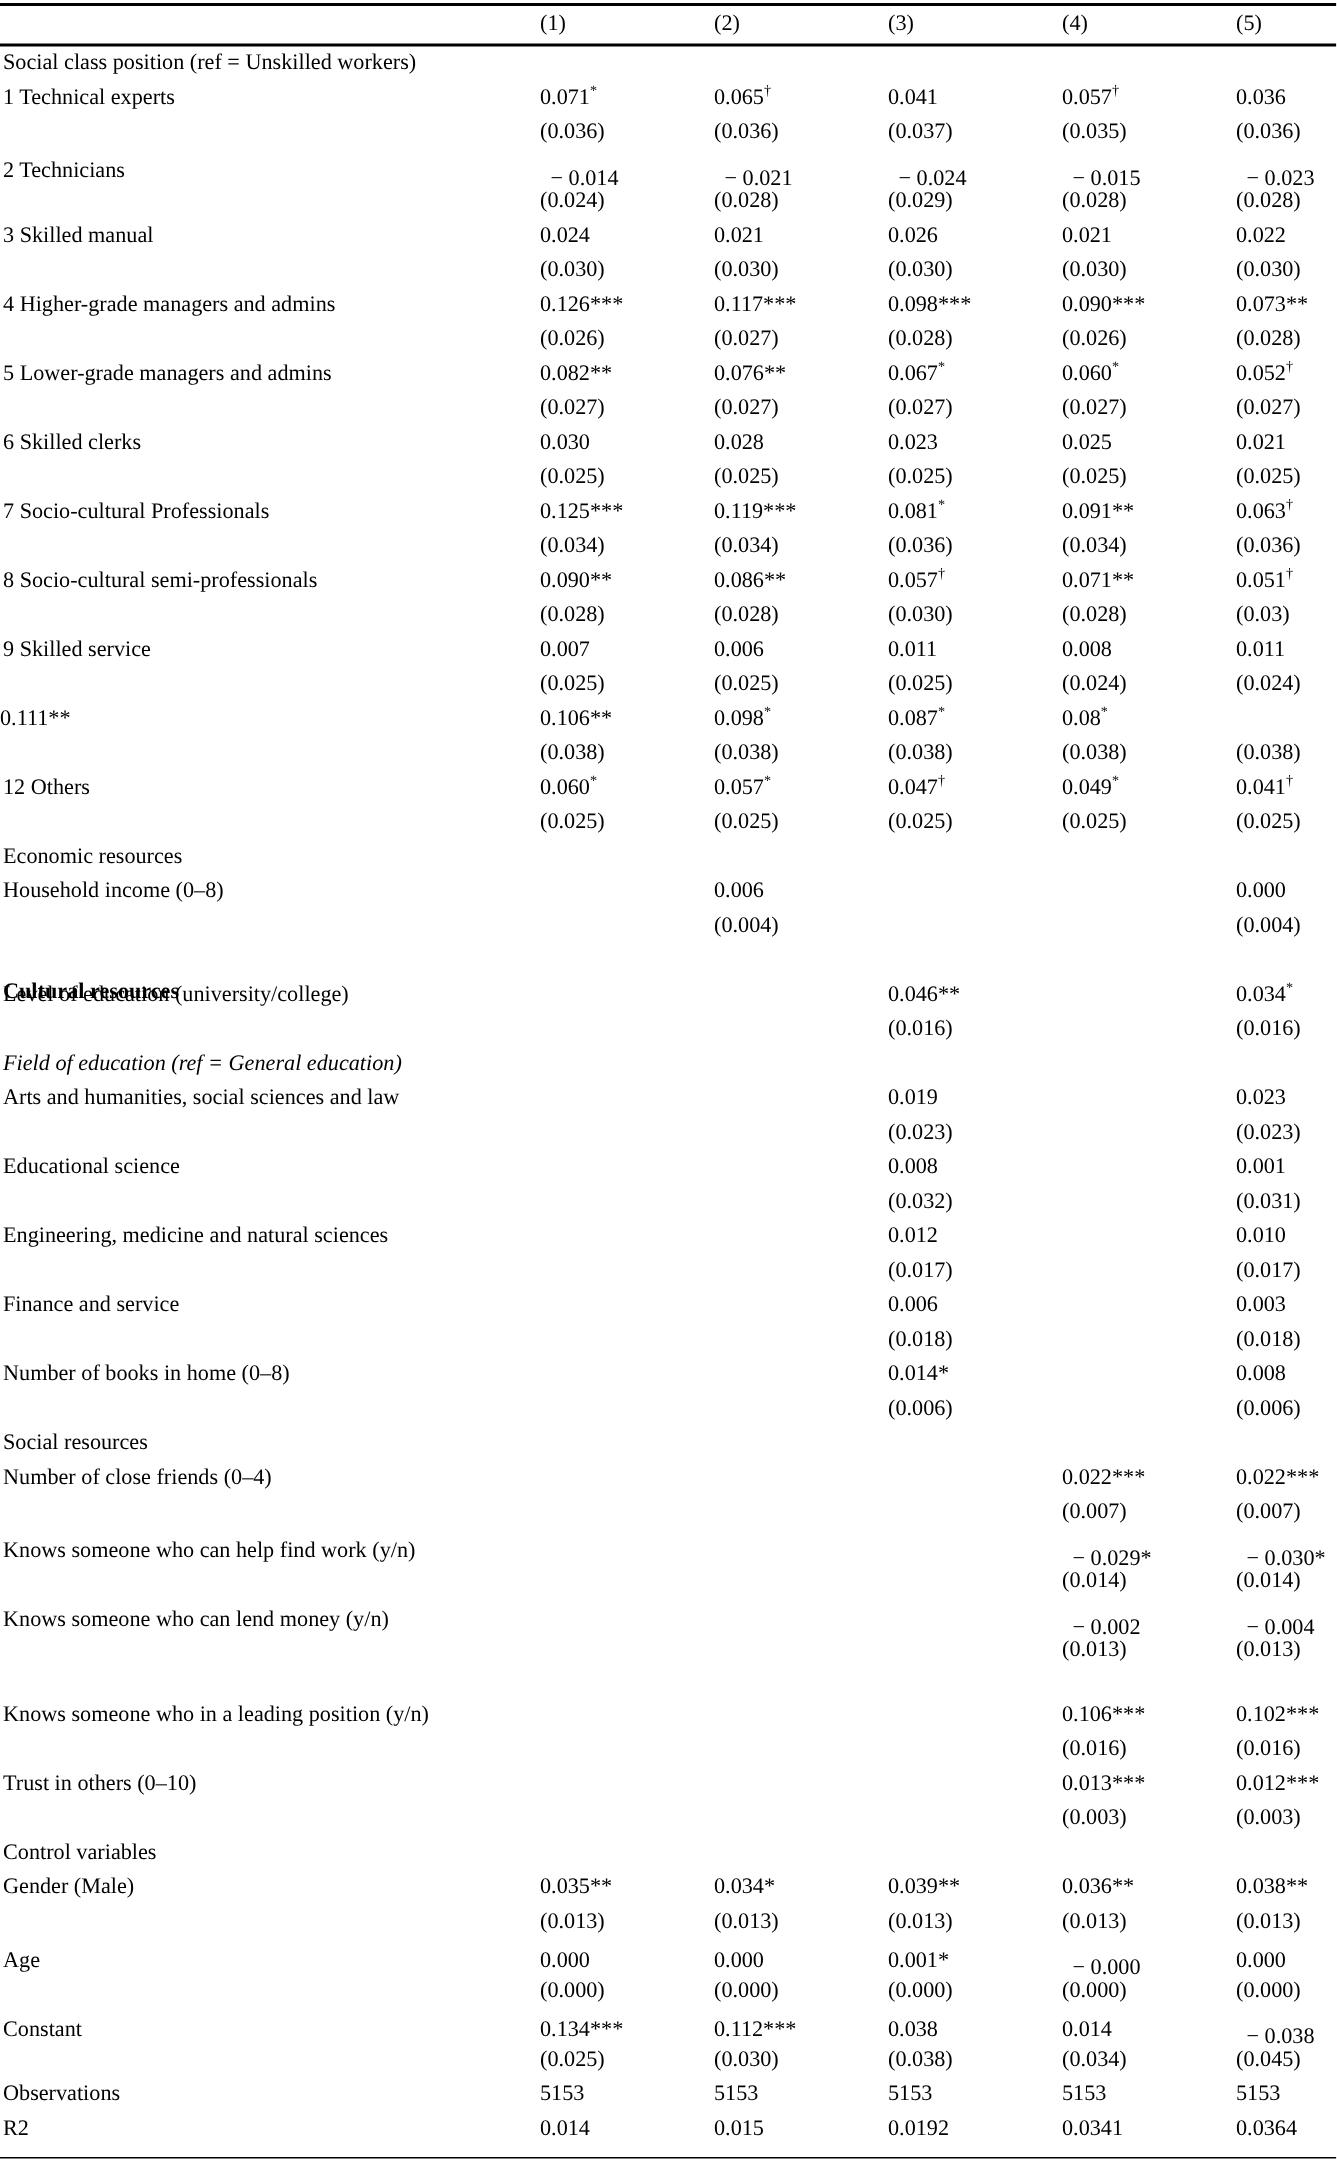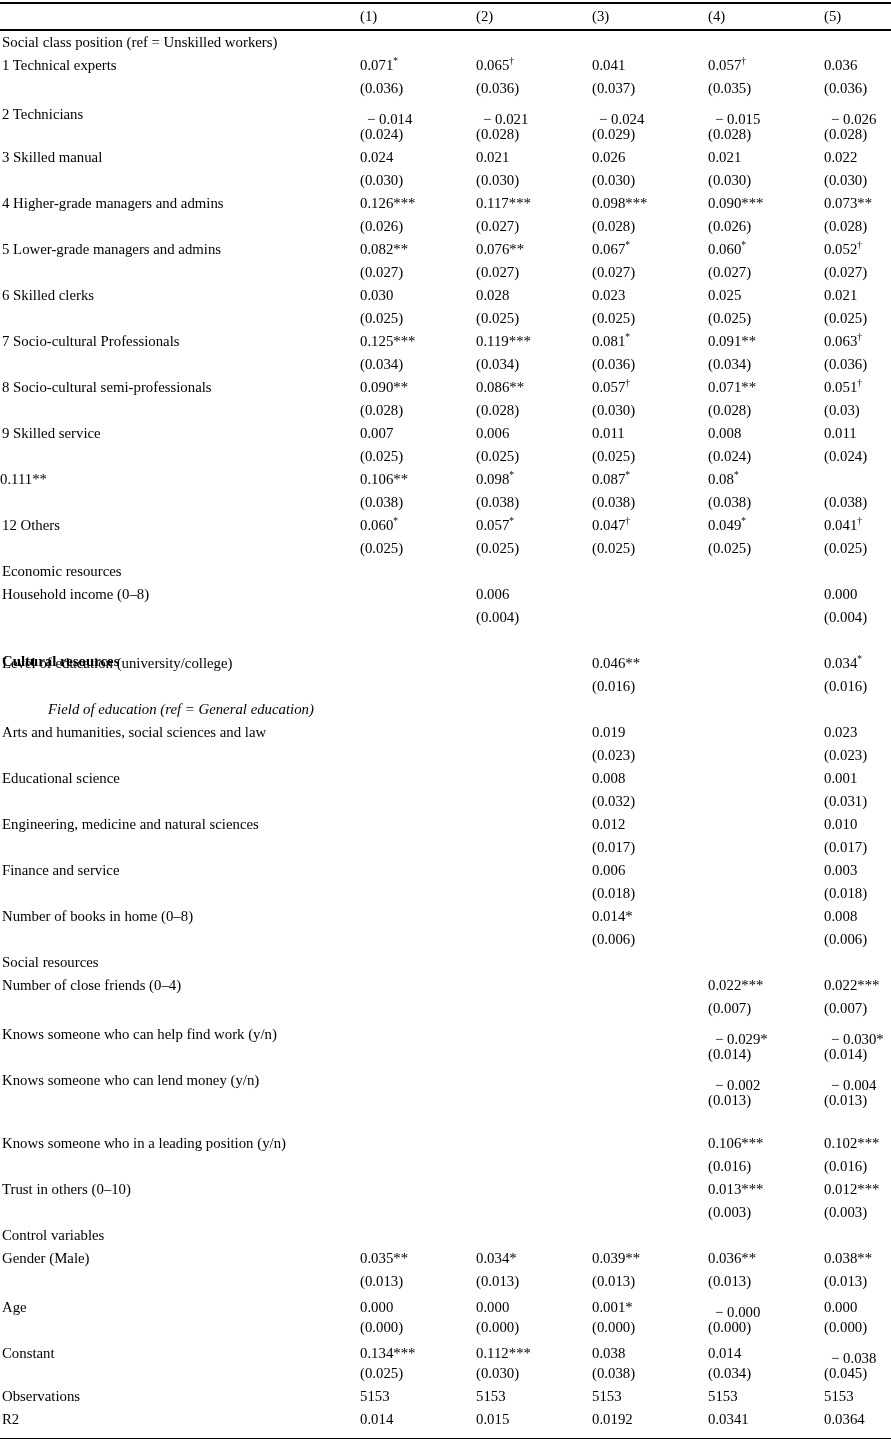--- a/index.html
+++ b/index.html
@@ -34,21 +34,21 @@
   }
   .row {
     display: grid;
     grid-template-columns: 360px 116px 116px 116px 116px 1fr;
     height: 23px;
     align-items: center;
     box-sizing: border-box;
   }
   .row.spacer { height: 20px; }
   .row.bold .label { font-weight: bold; margin-top: 32px; }
-  .row.italic .label { font-style: italic; text-align: center; }
+  .row.italic .label { font-style: italic; }
   .label {
     padding-left: 2px;
     white-space: nowrap;
     overflow: hidden;
   }
   .cell {
     white-space: nowrap;
     overflow: visible;
   }
   .cell.neg { padding-left: 7px; margin-top: 11px; }
@@ -103,21 +103,21 @@
           <div class="cell">(0.037)</div>
           <div class="cell">(0.035)</div>
           <div class="cell">(0.036)</div>
         </div>
         <div class="row">
           <div class="label">2 Technicians</div>
           <div class="cell neg">− 0.014</div>
           <div class="cell neg">− 0.021</div>
           <div class="cell neg">− 0.024</div>
           <div class="cell neg">− 0.015</div>
-          <div class="cell neg">− 0.026</div>
+          <div class="cell neg">− 0.023</div>
         </div>
         <div class="row">
           <div class="label"></div>
           <div class="cell">(0.024)</div>
           <div class="cell">(0.028)</div>
           <div class="cell">(0.029)</div>
           <div class="cell">(0.028)</div>
           <div class="cell">(0.028)</div>
         </div>
         <div class="row">

